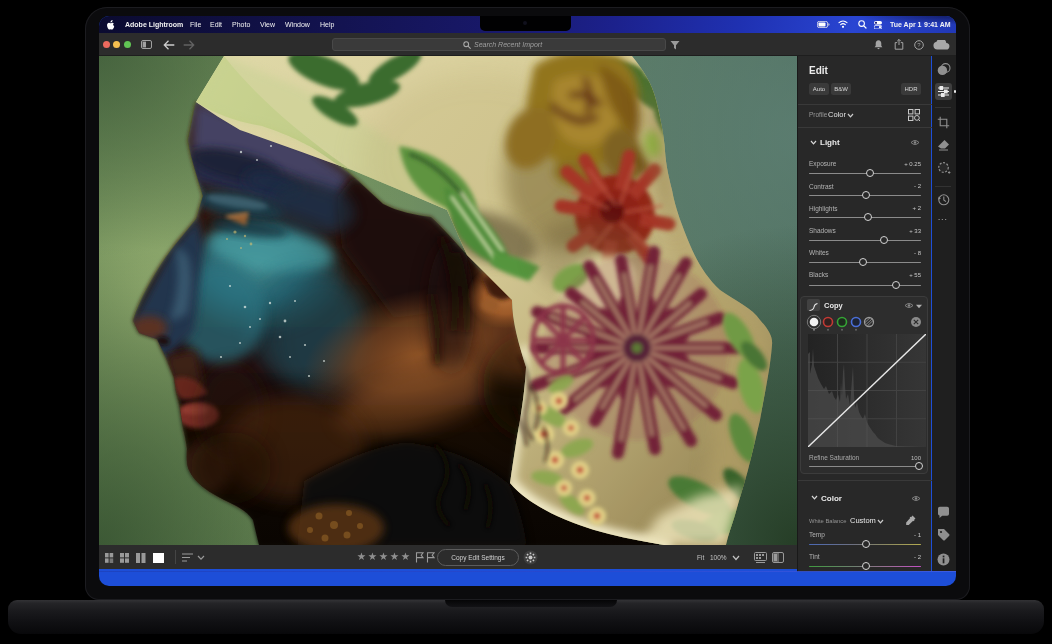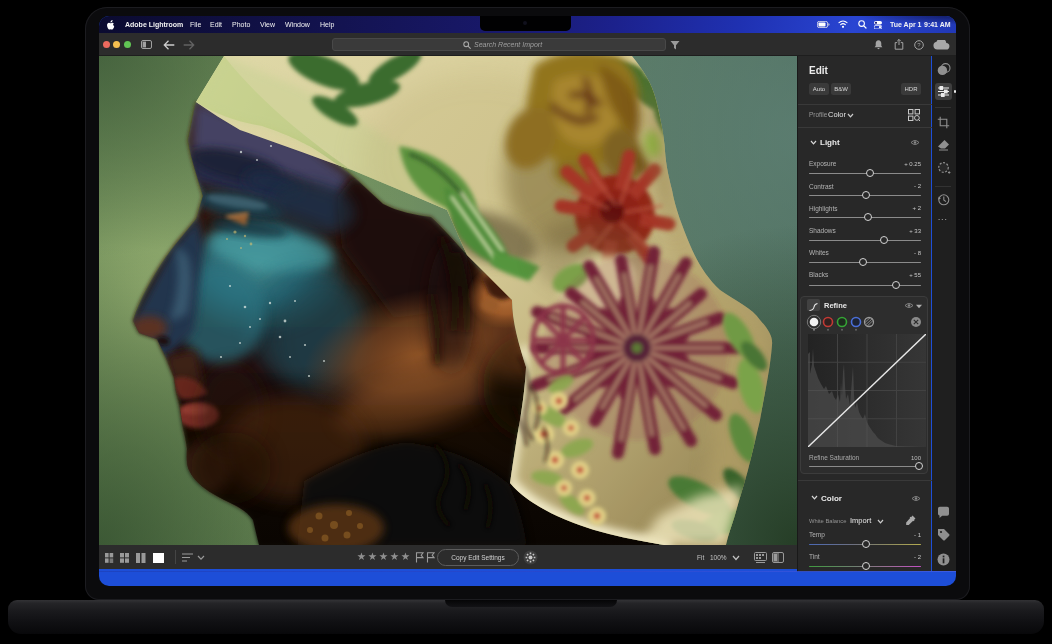--- a/index.html
+++ b/index.html
@@ -523,21 +523,21 @@
     <div class="trk" style="top:205.8px"></div>
       <div class="hdl" style="left:60.5px;top:202.3px"></div>
     <span class="lbl" style="left:11px;top:215px">Blacks</span>
       <span class="val" style="top:215.5px">+ 55</span>
     <div class="trk" style="top:228.5px"></div>
       <div class="hdl" style="left:93.5px;top:225px"></div>
     <div class="abs" style="left:2px;top:240px;width:128px;height:178px;background:#2d2d2d;border:1px solid #3c3c3c;border-radius:4px"></div>
     <div class="abs" style="left:9px;top:243px;width:13px;height:12px;background:#414141;border-radius:2px"><svg width="13" height="12" viewBox="0 0 13 12">
           <path d="M2.5 9.5 Q6.5 9 7 6 T10.5 2.5" fill="none" stroke="#e8e8e8" stroke-width="1.1"></path>
         </svg></div>
-    <b class="abs" style="left:26px;top:245px;font-size:7.5px;color:#e8e8e8">Refine</b>
+    <b class="abs" style="left:26px;top:245px;font-size:7.5px;color:#e8e8e8">Copy</b>
     <svg class="abs" style="left:106px;top:246px" width="10" height="7" viewBox="0 0 10 7">
         <path d="M1 3.5 Q5 -0.5 9 3.5 Q5 7.5 1 3.5 Z" fill="none" stroke="#8a8a8a" stroke-width=".9"></path>
         <circle cx="5" cy="3.5" r="1.2" fill="#8a8a8a"></circle>
       </svg>
     <svg class="abs" style="left:117px;top:247.5px" width="8" height="5" viewBox="0 0 8 5">
         <path d="M1 .7 L4 4.2 L7 .7 Z" fill="#b0b0b0"></path>
       </svg>
     <svg class="abs" style="left:8px;top:258px" width="116" height="17" viewBox="0 0 116 17">
       <circle cx="8" cy="8" r="6.7" fill="none" stroke="#787878" stroke-width="1"></circle>
         <circle cx="8" cy="8" r="4.3" fill="#f2f2f2"></circle>
@@ -574,21 +574,21 @@
     <div class="abs pdiv2" style="top:424px"></div>
     <svg class="abs" style="left:13px;top:439px" width="7" height="5" viewBox="0 0 7 5">
         <path d="M1 1 L3.5 3.8 L6 1" fill="none" stroke="#d8d8d8" stroke-width="1.2"></path>
       </svg>
     <b class="abs" style="left:23px;top:437.5px;font-size:8px;color:#eaeaea">Color</b>
     <svg class="abs" style="left:113px;top:438.5px" width="10" height="7" viewBox="0 0 10 7">
         <path d="M1 3.5 Q5 -0.5 9 3.5 Q5 7.5 1 3.5 Z" fill="none" stroke="#8a8a8a" stroke-width=".9"></path>
         <circle cx="5" cy="3.5" r="1.2" fill="#8a8a8a"></circle>
       </svg>
     <span class="abs" style="left:11px;top:461.5px;font-size:5.8px;color:#949494">White Balance</span>
-    <span class="abs" style="left:52px;top:460px;font-size:7.5px;color:#e8e8e8">Import</span>
+    <span class="abs" style="left:52px;top:460px;font-size:7.5px;color:#e8e8e8">Custom</span>
     <svg class="abs" style="left:79px;top:463px" width="7" height="5" viewBox="0 0 7 5">
         <path d="M1 1 L3.5 3.8 L6 1" fill="none" stroke="#ccc" stroke-width="1.2"></path>
       </svg>
     <svg class="abs" style="left:108px;top:459px" width="10" height="10" viewBox="0 0 11 11">
         <path d="M7.2 .6 L10.4 3.8 L8.8 5.4 L9.4 6 L8.4 7 L7.8 6.4 L3 11 L.2 11 L.2 8.2 L4.6 3.4 L4 2.8 L5 1.8 L5.6 2.4 Z" fill="#aaaaaa"></path>
       </svg>
     <span class="lbl" style="left:11px;top:475px">Temp</span>
       <span class="val" style="top:475.5px">- 1</span>
     <div class="trk" style="top:487.8px;background:linear-gradient(90deg,#4a68b4,#6e7180 40%,#8d8a60 70%,#b3ab50)"></div>
       <div class="hdl" style="left:64px;top:484.3px"></div>

